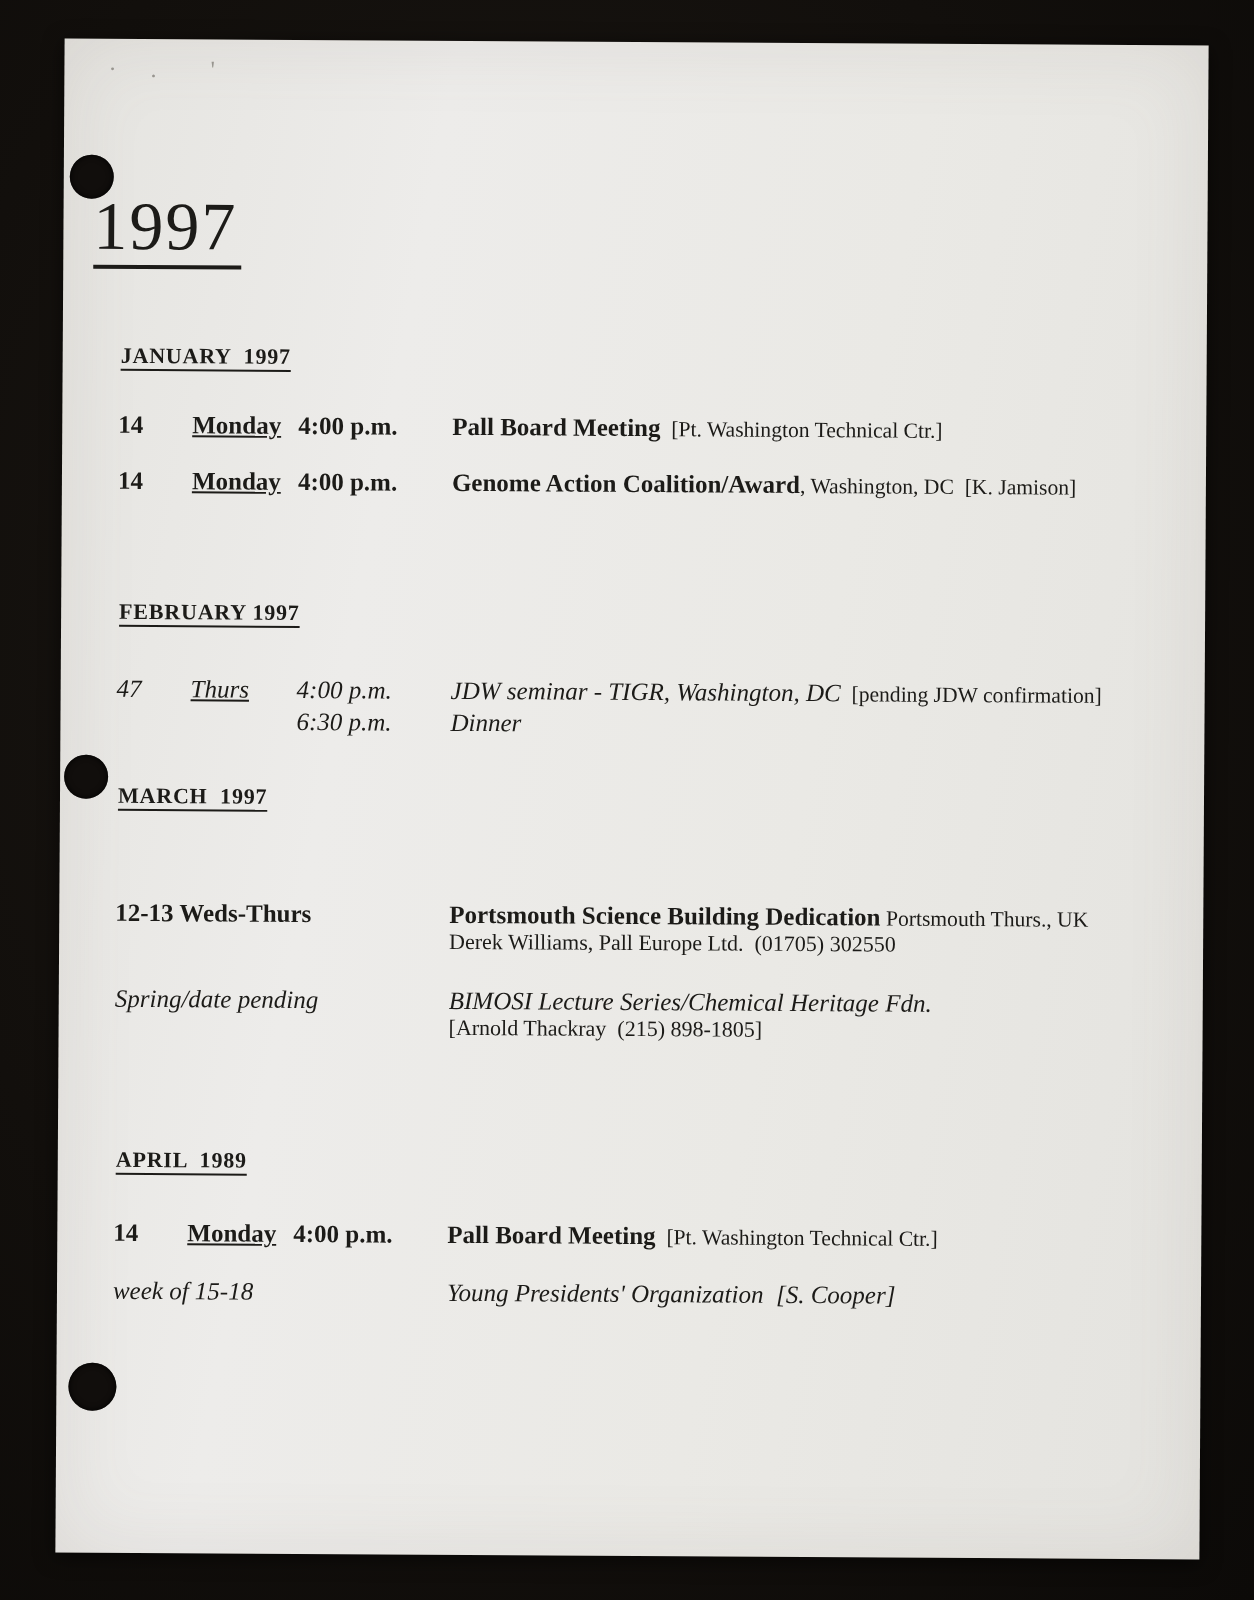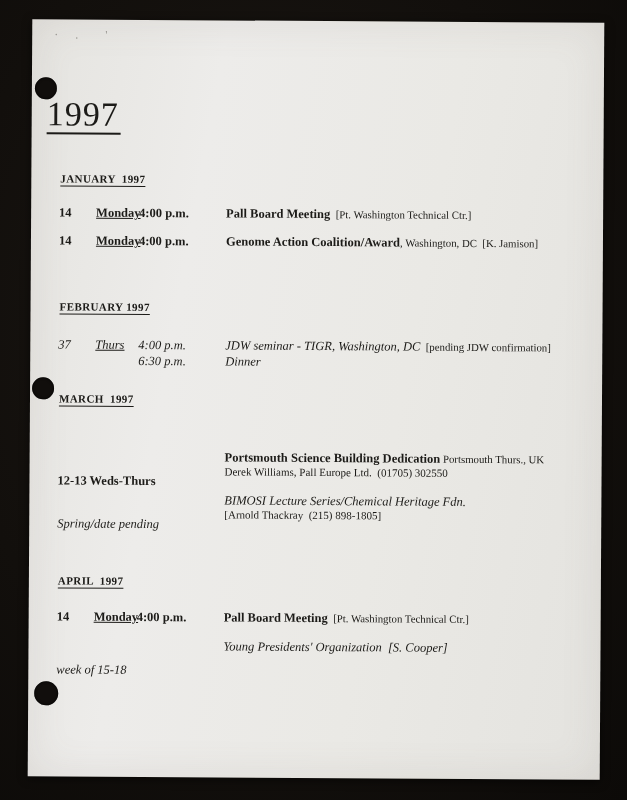--- a/index.html
+++ b/index.html
@@ -41,22 +41,22 @@
     position:absolute; left:29px;
     font-size:11px; font-weight:bold; letter-spacing:0.4px;
     text-decoration:underline; text-underline-offset:2.5px;
     white-space:pre;
   }
 
   .row  { position:absolute; left:0; width:100%; height:16px; }
   .cell { position:absolute; top:0; font-size:12.5px; white-space:pre; line-height:1.2; }
   .c-date  { left:28px; }
   .c-day   { left:65px;text-decoration:underline; }
-  .c-time  { left:108px; }
-  .c-label { left:28px;margin-top:24px; }
+  .c-time  { left:118px; }
+  .c-label { left:28px; }
   .c-desc  { left:195px; }
 
   .b { font-weight:bold; }
   .i { font-style:italic; }
   .note   { font-size:10.8px; font-style:normal; font-weight:normal; }
   .detail { font-size:11px; }
 </style>
 </head>
 <body>
 
@@ -83,21 +83,21 @@
     <div class="row" style="top:214px">
       <span class="cell c-date b">14</span>
       <span class="cell c-day b">Monday</span>
       <span class="cell c-time b">4:00 p.m.</span>
       <span class="cell c-desc"><span class="b">Genome Action Coalition/Award</span><span class="note">, Washington, DC  [K. Jamison]</span></span>
     </div>
 
     <div class="heading" style="top:281px">FEBRUARY 1997</div>
 
     <div class="row" style="top:318px">
-      <span class="cell c-date i">37</span>
+      <span class="cell c-date i">47</span>
       <span class="cell c-day i">Thurs</span>
       <span class="cell c-time i">4:00 p.m.</span>
       <span class="cell c-desc"><span class="i">JDW seminar - TIGR, Washington, DC</span><span class="note">  [pending JDW confirmation]</span></span>
     </div>
 
     <div class="row" style="top:334px">
       <span class="cell c-time i">6:30 p.m.</span>
       <span class="cell c-desc i">Dinner</span>
     </div>
 
@@ -112,21 +112,21 @@
     </div>
 
     <div class="row" style="top:473px">
       <span class="cell c-label i">Spring/date pending</span>
       <span class="cell c-desc i">BIMOSI Lecture Series/Chemical Heritage Fdn.</span>
     </div>
     <div class="row" style="top:488px">
       <span class="cell c-desc detail">[Arnold Thackray  (215) 898-1805]</span>
     </div>
 
-    <div class="heading" style="top:555px">APRIL  1997</div>
+    <div class="heading" style="top:555px">APRIL  1989</div>
 
     <div class="row" style="top:590px">
       <span class="cell c-date b">14</span>
       <span class="cell c-day b">Monday</span>
       <span class="cell c-time b">4:00 p.m.</span>
       <span class="cell c-desc"><span class="b">Pall Board Meeting</span><span class="note">  [Pt. Washington Technical Ctr.]</span></span>
     </div>
 
     <div class="row" style="top:619px">
       <span class="cell c-label i">week of 15-18</span>

